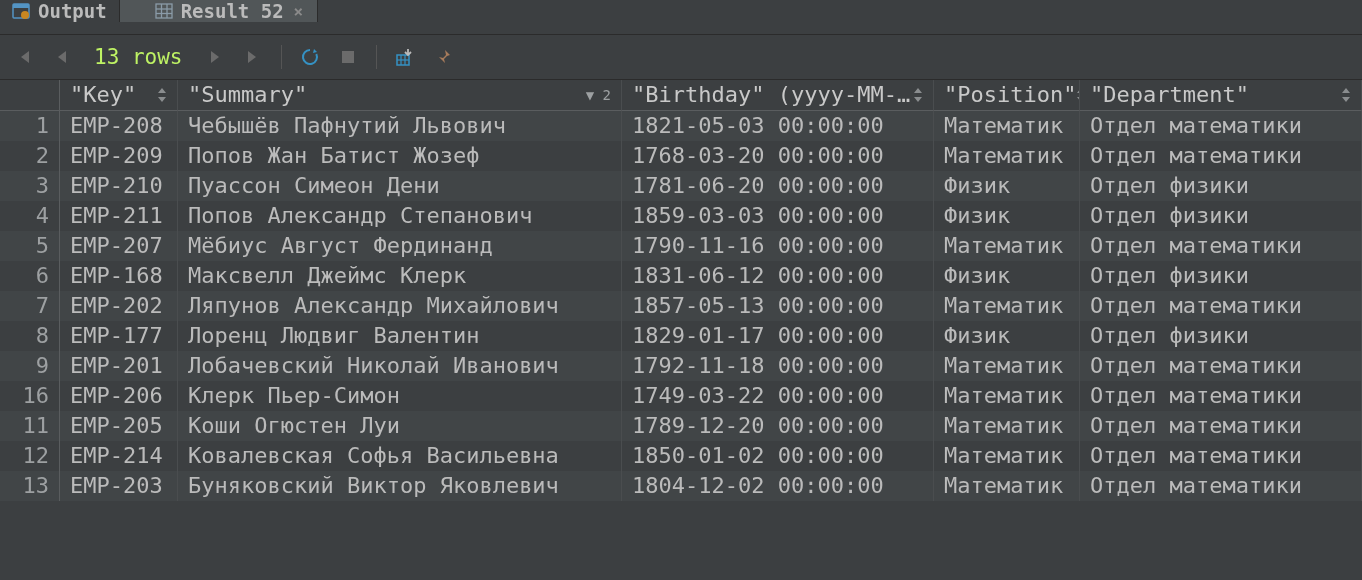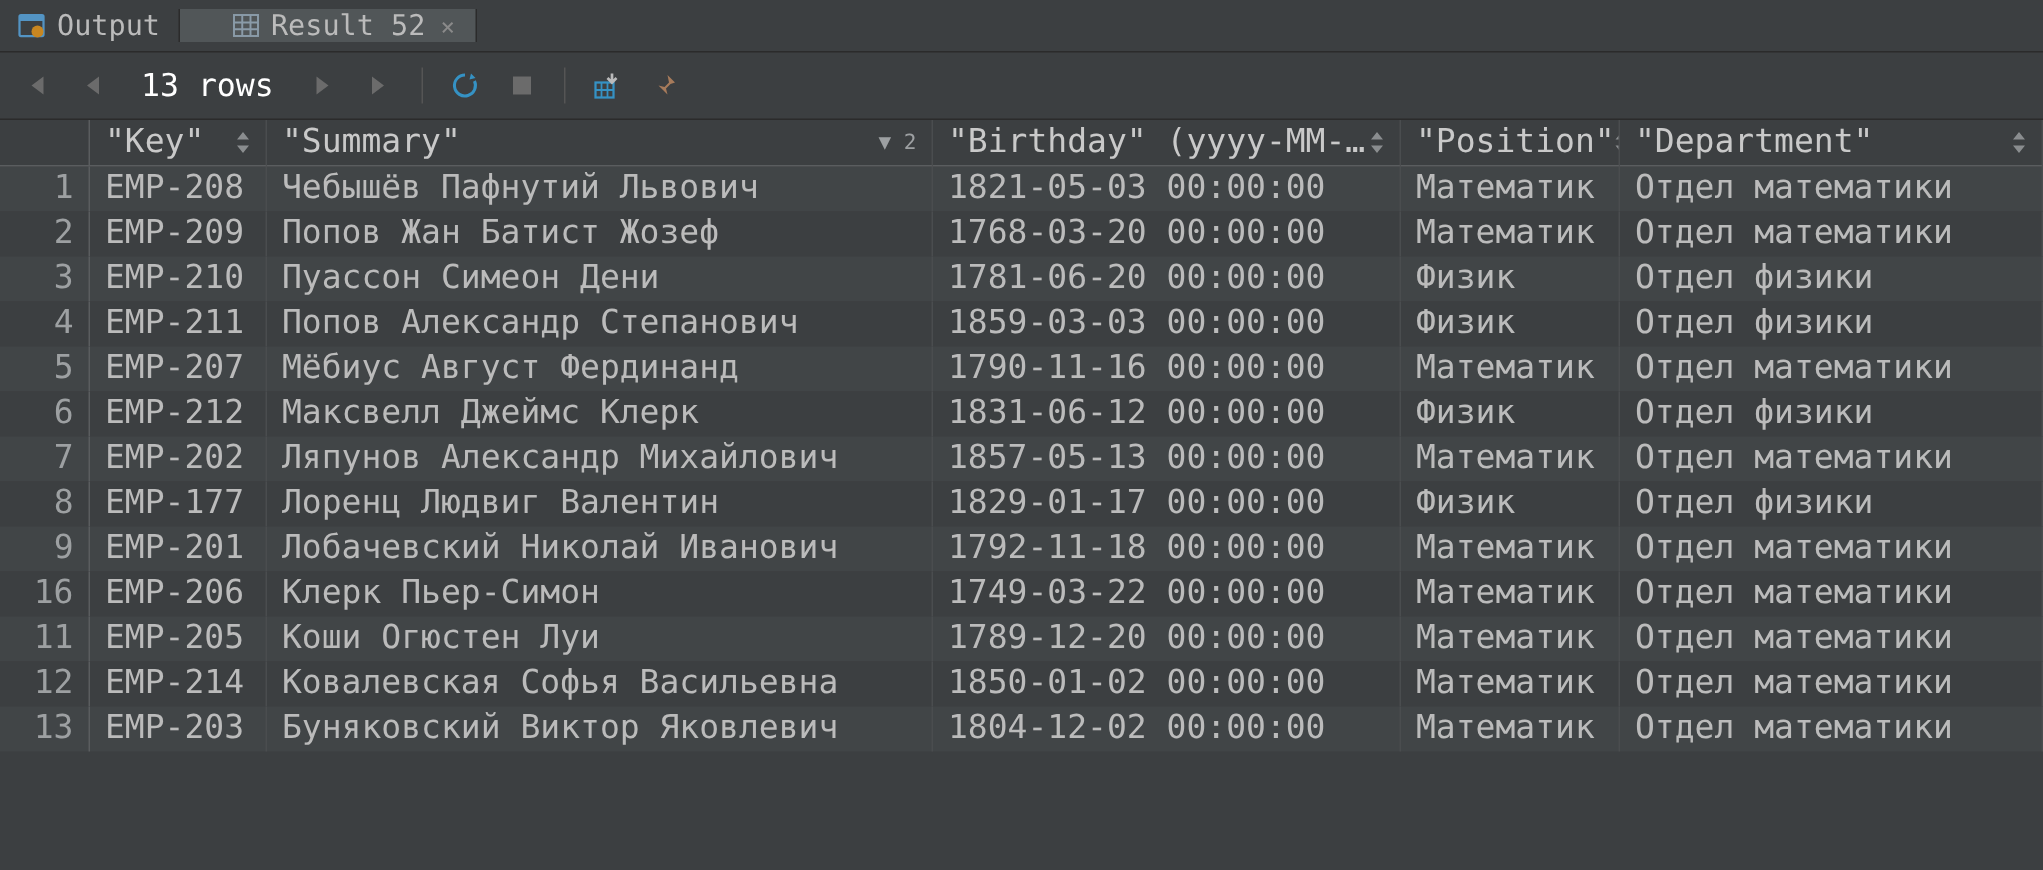--- a/index.html
+++ b/index.html
@@ -11,24 +11,25 @@
     font-family: Menlo, Consolas, "DejaVu Sans Mono", monospace;
     font-size: 14px;
     color: #bbbbbb;
     overflow: hidden;
     user-select: none;
   }
 
   
   .tabbar {
     display: flex;
-    align-items: center;
+    align-items: flex-start;
     height: 34px;
     background: #3c3f41;
     border-bottom: 1px solid #2b2b2b;
+    font-weight: bold;
   }
   .tab {
     display: flex;
     align-items: center;
     padding: 0 12px;
     gap: 8px;
     font-size: 19px;
     color: #bbbbbb;
     border-right: 1px solid #2b2b2b;
     cursor: pointer;
@@ -64,21 +65,21 @@
     height: 24px;
     display: flex;
     align-items: center;
     justify-content: center;
     cursor: pointer;
     color: #a9a9a9;
   }
   .tool-btn.disabled { color: #6b6b6b; cursor: default; }
   .rowcount {
     font-size: 21px;
-    color: #ffffff;
+    color: #bef264;
     padding: 0 6px;
   }
   .sep {
     width: 1px;
     height: 24px;
     background: #555;
     margin: 0 2px;
   }
 
   
@@ -245,21 +246,21 @@
           <svg width="10" height="14" viewBox="0 0 10 14">
             <path d="M5 0L9 5H1z M5 14L1 9h8z" fill="#8a8d8f"></path>
           </svg>
         </span>
       </div></div>
     <div class="data-row"><div class="cell rownum data-cell">1</div><div class="cell data-cell">EMP-208</div><div class="cell data-cell">Чебышёв Пафнутий Львович</div><div class="cell data-cell">1821-05-03 00:00:00</div><div class="cell data-cell">Математик</div><div class="cell data-cell">Отдел математики</div></div>
     <div class="data-row"><div class="cell rownum data-cell">2</div><div class="cell data-cell">EMP-209</div><div class="cell data-cell">Попов Жан Батист Жозеф</div><div class="cell data-cell">1768-03-20 00:00:00</div><div class="cell data-cell">Математик</div><div class="cell data-cell">Отдел математики</div></div>
     <div class="data-row"><div class="cell rownum data-cell">3</div><div class="cell data-cell">EMP-210</div><div class="cell data-cell">Пуассон Симеон Дени</div><div class="cell data-cell">1781-06-20 00:00:00</div><div class="cell data-cell">Физик</div><div class="cell data-cell">Отдел физики</div></div>
     <div class="data-row"><div class="cell rownum data-cell">4</div><div class="cell data-cell">EMP-211</div><div class="cell data-cell">Попов Александр Степанович</div><div class="cell data-cell">1859-03-03 00:00:00</div><div class="cell data-cell">Физик</div><div class="cell data-cell">Отдел физики</div></div>
     <div class="data-row"><div class="cell rownum data-cell">5</div><div class="cell data-cell">EMP-207</div><div class="cell data-cell">Мёбиус Август Фердинанд</div><div class="cell data-cell">1790-11-16 00:00:00</div><div class="cell data-cell">Математик</div><div class="cell data-cell">Отдел математики</div></div>
-    <div class="data-row"><div class="cell rownum data-cell">6</div><div class="cell data-cell">EMP-212</div><div class="cell data-cell">Максвелл Джеймс Клерк</div><div class="cell data-cell">1831-06-12 00:00:00</div><div class="cell data-cell">Физик</div><div class="cell data-cell">Отдел физики</div></div>
+    <div class="data-row"><div class="cell rownum data-cell">6</div><div class="cell data-cell">EMP-168</div><div class="cell data-cell">Максвелл Джеймс Клерк</div><div class="cell data-cell">1831-06-12 00:00:00</div><div class="cell data-cell">Физик</div><div class="cell data-cell">Отдел физики</div></div>
     <div class="data-row"><div class="cell rownum data-cell">7</div><div class="cell data-cell">EMP-202</div><div class="cell data-cell">Ляпунов Александр Михайлович</div><div class="cell data-cell">1857-05-13 00:00:00</div><div class="cell data-cell">Математик</div><div class="cell data-cell">Отдел математики</div></div>
     <div class="data-row"><div class="cell rownum data-cell">8</div><div class="cell data-cell">EMP-177</div><div class="cell data-cell">Лоренц Людвиг Валентин</div><div class="cell data-cell">1829-01-17 00:00:00</div><div class="cell data-cell">Физик</div><div class="cell data-cell">Отдел физики</div></div>
     <div class="data-row"><div class="cell rownum data-cell">9</div><div class="cell data-cell">EMP-201</div><div class="cell data-cell">Лобачевский Николай Иванович</div><div class="cell data-cell">1792-11-18 00:00:00</div><div class="cell data-cell">Математик</div><div class="cell data-cell">Отдел математики</div></div>
     <div class="data-row"><div class="cell rownum data-cell">16</div><div class="cell data-cell">EMP-206</div><div class="cell data-cell">Клерк Пьер-Симон</div><div class="cell data-cell">1749-03-22 00:00:00</div><div class="cell data-cell">Математик</div><div class="cell data-cell">Отдел математики</div></div>
     <div class="data-row"><div class="cell rownum data-cell">11</div><div class="cell data-cell">EMP-205</div><div class="cell data-cell">Коши Огюстен Луи</div><div class="cell data-cell">1789-12-20 00:00:00</div><div class="cell data-cell">Математик</div><div class="cell data-cell">Отдел математики</div></div>
     <div class="data-row"><div class="cell rownum data-cell">12</div><div class="cell data-cell">EMP-214</div><div class="cell data-cell">Ковалевская Софья Васильевна</div><div class="cell data-cell">1850-01-02 00:00:00</div><div class="cell data-cell">Математик</div><div class="cell data-cell">Отдел математики</div></div>
     <div class="data-row"><div class="cell rownum data-cell">13</div><div class="cell data-cell">EMP-203</div><div class="cell data-cell">Буняковский Виктор Яковлевич</div><div class="cell data-cell">1804-12-02 00:00:00</div><div class="cell data-cell">Математик</div><div class="cell data-cell">Отдел математики</div></div>
   </div>
 
 </body></html>

